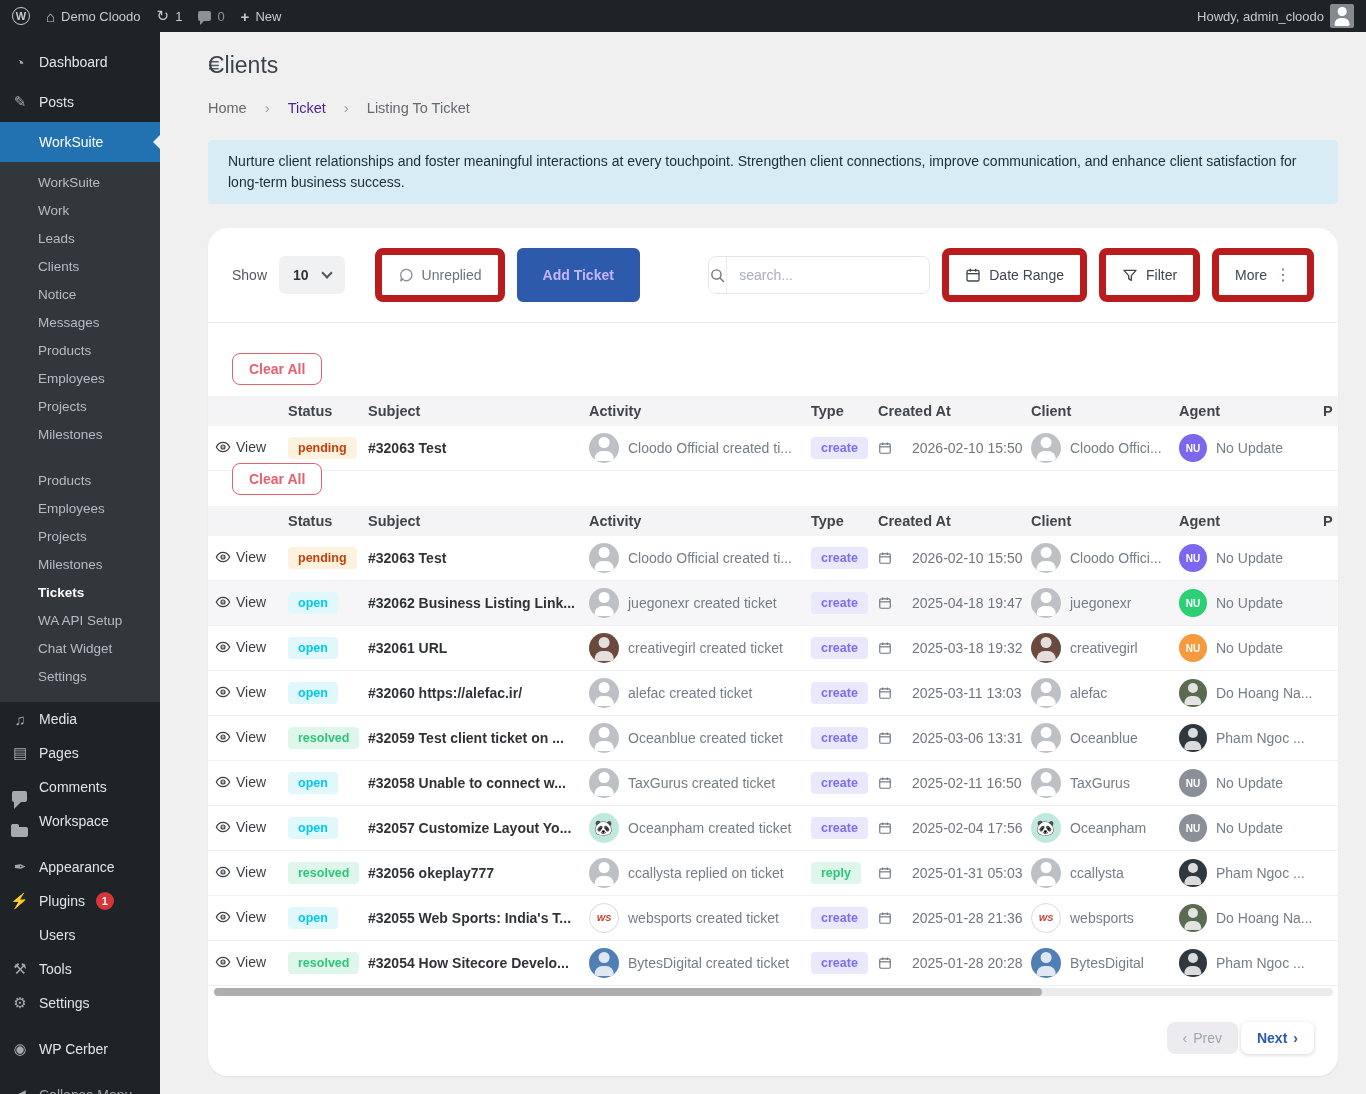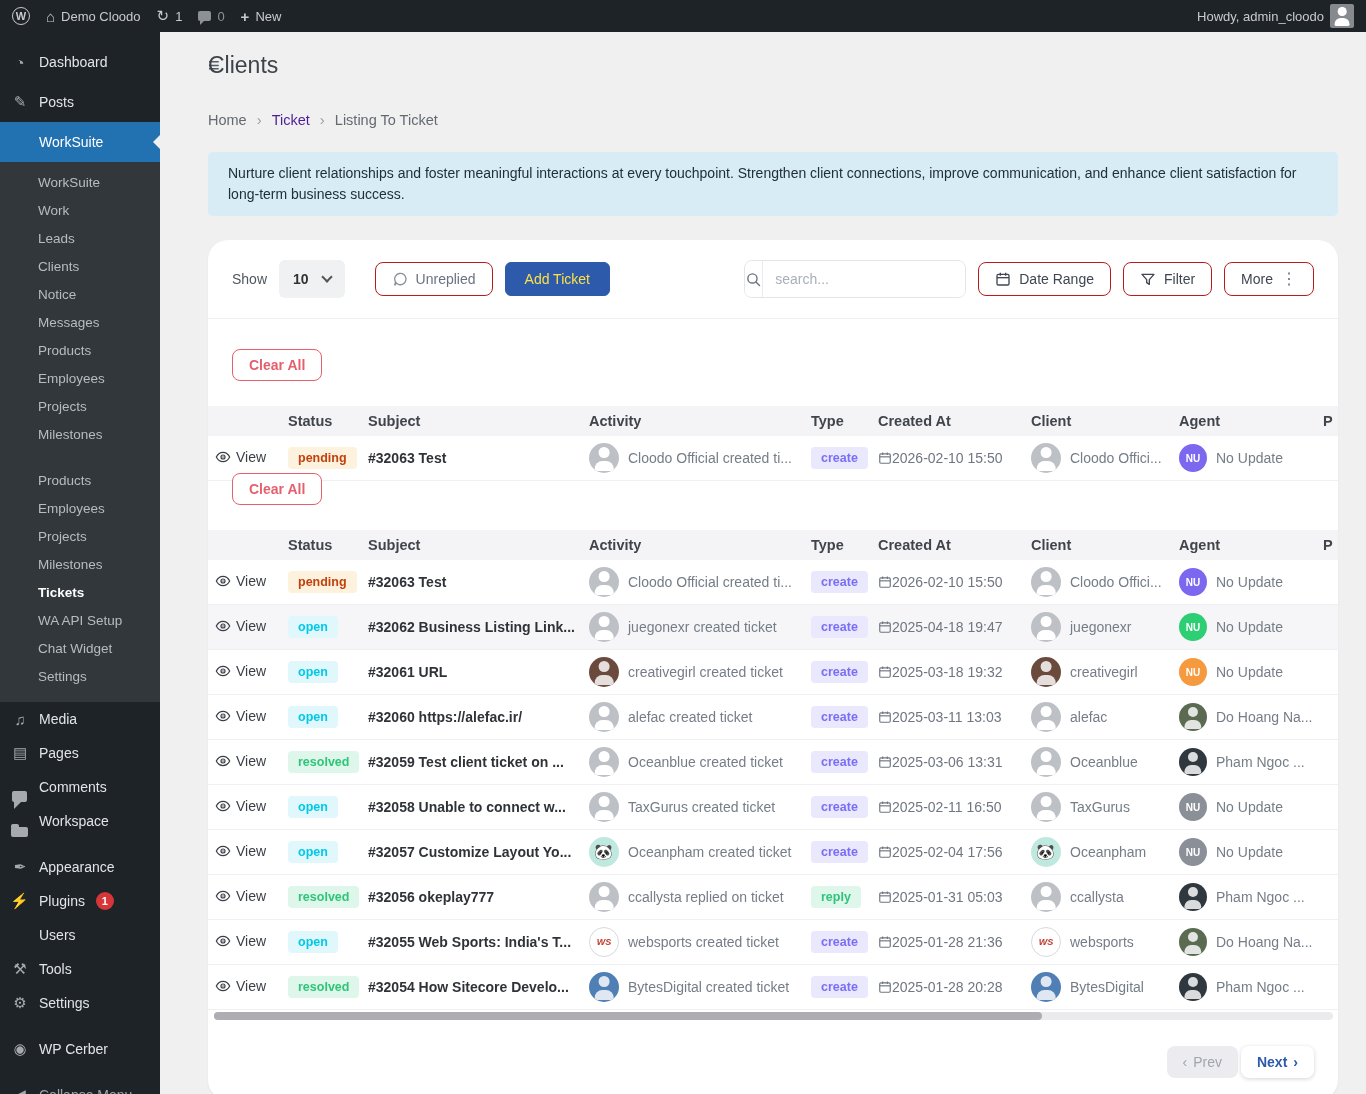--- a/index.html
+++ b/index.html
@@ -45,46 +45,46 @@
   .mi .psil::before,.mi .psil::after{background:#a7aaad}
   .mitem.active .mi .psil::before,.mitem.active .mi .psil::after{background:#fff}
   .mi-bubble::before{content:"";position:absolute;top:4px;left:2px;width:15px;height:11px;background:#a7aaad;border-radius:2px}
   .mi-bubble::after{content:"";position:absolute;top:14px;left:4px;border:4px solid transparent;border-top-color:#a7aaad;border-left-color:#a7aaad}
   .mi-folder::before{content:"";position:absolute;top:3px;left:1px;width:8px;height:4px;background:#a7aaad;border-radius:2px 2px 0 0}
   .mi-folder::after{content:"";position:absolute;top:6px;left:1px;width:17px;height:10px;background:#a7aaad;border-radius:2px}
 
   
   .page-title{font-size:23px;font-weight:400;color:#3c434a;position:relative;display:inline-block}
   .title-glitch{position:absolute;left:0;top:2px;font-size:20px;color:#3c434a;opacity:.85}
-  .breadcrumb{margin-top:32px;font-size:14.5px;color:#646970;display:flex;align-items:center;gap:10px}
+  .breadcrumb{margin-top:20px;font-size:14.5px;color:#646970;display:flex;align-items:center;gap:18px}
   .bc-sep{color:#9aa0a6;font-size:15px}
   .bc-link{color:#4c1d95;cursor:pointer}
   .banner{margin-top:24px;background:#d7ecf5;border-radius:5px;padding:11px 20px;font-size:14px;line-height:21px;color:#20303a}
 
   
   .card{margin-top:24px;background:#fff;border-radius:20px;box-shadow:0 1px 2px rgba(16,24,40,.06);padding-bottom:18px}
   .toolbar{display:flex;align-items:center;gap:12px;padding:20px 24px;border-bottom:1px solid #efeff1}
   .show-label{color:#50575e}
   .show-select{background:#f0f1f3;border-radius:6px;height:38px;display:flex;align-items:center;gap:14px;padding:0 14px;font-weight:bold;color:#2f3338;cursor:pointer}
   .chev{width:8px;height:8px;border-right:2px solid #555;border-bottom:2px solid #555;transform:rotate(45deg);margin-top:-4px}
-  .btn{display:flex;align-items:center;gap:8px;height:34px;padding:0 16px;border:1px solid #b91c1c;border-radius:8px;background:#fff;font-size:14px;color:#3f4651;cursor:pointer;font-family:inherit}
+  .btn{display:flex;align-items:center;gap:8px;height:54px;padding:0 16px;border:7px solid #b91c1c;border-radius:8px;background:#fff;font-size:14px;color:#3f4651;cursor:pointer;font-family:inherit}
   .btn-unreplied{color:#6b7280;margin-left:18px}
-  .btn-primary{background:#2d5aab;border-color:#2d5aab;color:#fde047;font-weight:normal;border-radius:6px;padding:0 19px}
+  .btn-primary{background:#2d5aab;border-color:#2d5aab;color:#c4b5fd;font-weight:bold;border-radius:6px;padding:0 19px}
   .spacer{flex:1}
   .search-group{display:flex;align-items:stretch;border:1px solid #e2e5ea;border-radius:8px;overflow:hidden;width:222px;height:38px}
   .search-btn{width:42px;display:flex;align-items:center;justify-content:center;border-right:1px solid #e9ebef;cursor:pointer;background:#fff}
   .search-input{border:none;outline:none;flex:1;padding:0 12px;font-size:14px;color:#3f4651;font-family:inherit}
   .search-input::placeholder{color:#a9afb9}
   .dots{font-size:16px;color:#6b7280;line-height:1}
 
   .clear-btn{display:inline-block;margin:30px 0 0 24px;border:1px solid #e4606d;color:#e4606d;background:#fff;border-radius:8px;padding:7px 16px;font-size:14px;font-weight:bold;cursor:pointer;font-family:inherit}
   .clear-btn.second{margin:-10px 0 0 24px;position:relative;z-index:2}
 
   
-  .tclip{overflow:hidden;width:100%;margin-top:25px}
+  .tclip{overflow:hidden;width:100%;margin-top:11px}
   .tgrid{display:grid;grid-template-columns:80px 80px 221px 222px 67px 153px 148px 144px 120px;align-items:center;width:1235px}
   .thead{background:#f4f4f6;height:30px;font-weight:bold;color:#40454c;font-size:14.5px}
   .trow{height:45px;border-bottom:1px solid #f0f0f2;background:#fff}
   .trow.hl{background:#f6f6f8}
   .c{white-space:nowrap;overflow:hidden}
   .c-view{padding-left:7px}
   .view-btn{display:inline-flex;align-items:center;gap:5px;color:#3a3f46;cursor:pointer}
   .eye svg{display:block}
   .badge{display:inline-block;padding:4px 10px;border-radius:4px;font-size:12.5px;font-weight:bold}
   .st-pending{color:#c2410c;background:#fdf2dd}
@@ -94,21 +94,21 @@
   .ty-reply{color:#2ec57b;background:#def7ea}
   .subject{font-weight:bold;color:#2f3338;cursor:pointer}
   .with-av{display:flex;align-items:center;gap:9px;color:#757d87}
   .av{width:30px;height:30px;border-radius:50%;flex:none;position:relative;display:flex;align-items:center;justify-content:center;overflow:hidden;font-size:10px}
   .av-person{background:#bdc1c6}
   .av-photo .psil::before,.av-photo .psil::after{background:rgba(255,255,255,.82)}
   .av-badge{color:#fff;font-weight:bold;font-size:10px}
   .av-emoji{font-size:15px}
   .av-logo{background:#fff;border:1px solid #d6d9de;color:#c0392b;font-weight:bold;font-style:italic;font-size:9px}
   .ag .av{width:28px;height:28px}
-  .date-cell{display:flex;align-items:center;gap:0;color:#6f7680}
+  .date-cell{display:flex;align-items:center;gap:20px;color:#6f7680}
   .chip{width:70px;height:27px;border-radius:14px}
 
   .hscroll{height:8px;background:#ebebee;border-radius:4px;margin:2px 5px 0 6px;position:relative}
   .hthumb{position:absolute;left:0;top:0;height:8px;width:74%;background:#aeaeb2;border-radius:4px;cursor:pointer}
 
   .pager{display:flex;justify-content:flex-end;gap:3px;margin:26px 24px 4px 0}
   .pg{height:32px;border:none;border-radius:8px;padding:0 16px;font-size:14px;cursor:pointer;font-family:inherit;display:flex;align-items:center;gap:6px}
   .pg-prev{background:#ececf0;color:#a0a5ae}
   .pg-next{background:#fff;color:#2d5aab;font-weight:bold;box-shadow:0 1px 4px rgba(16,24,40,.18)}
 </style>

